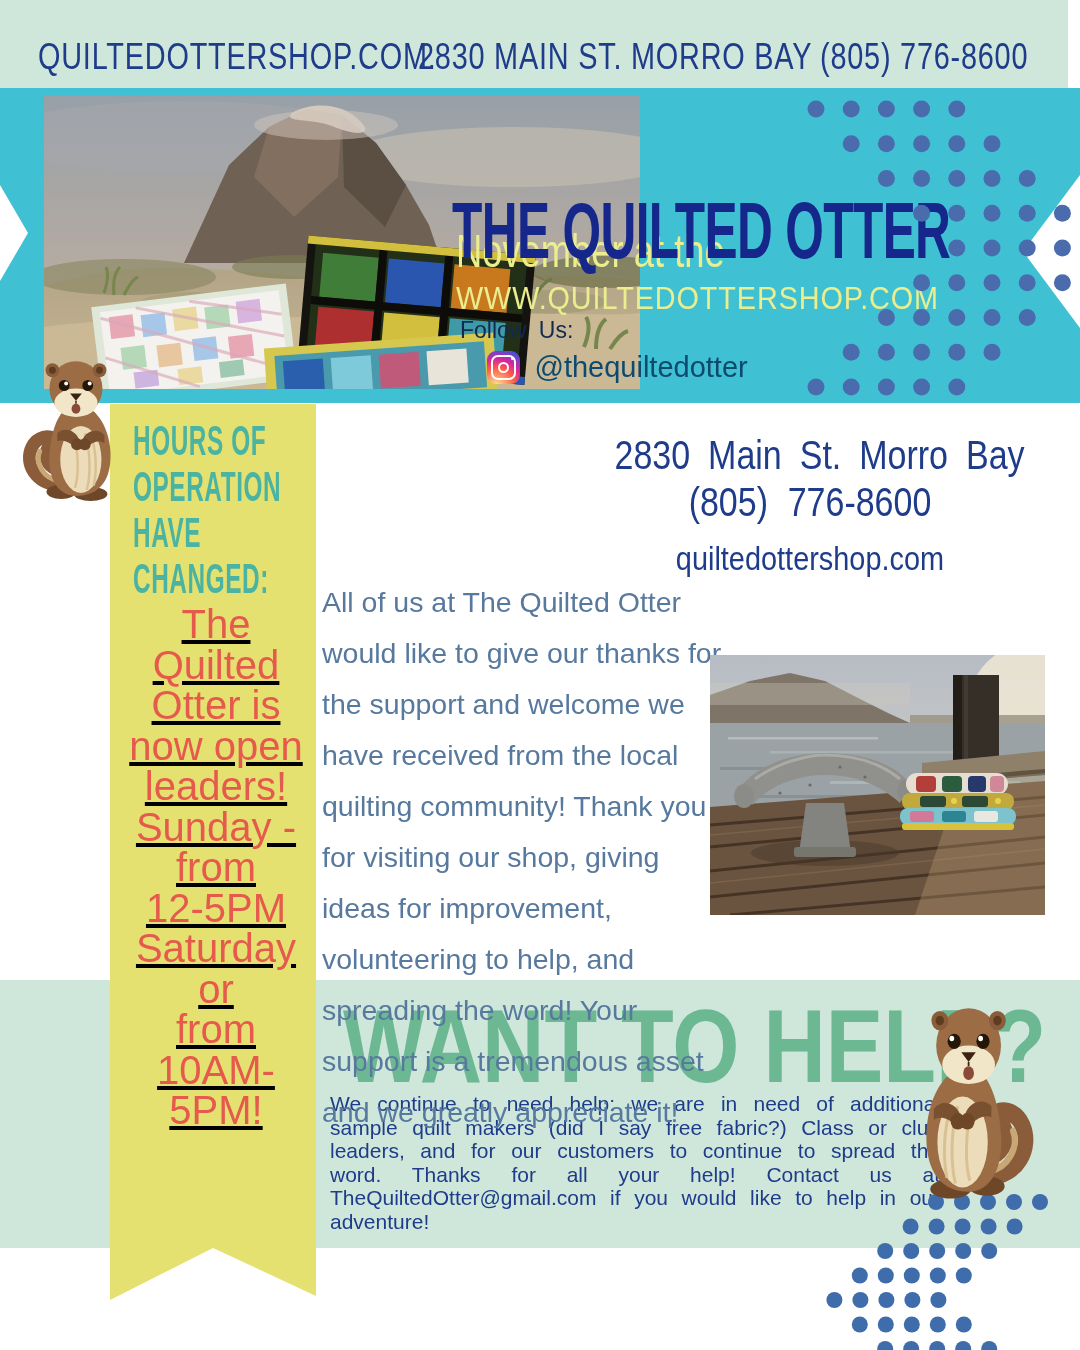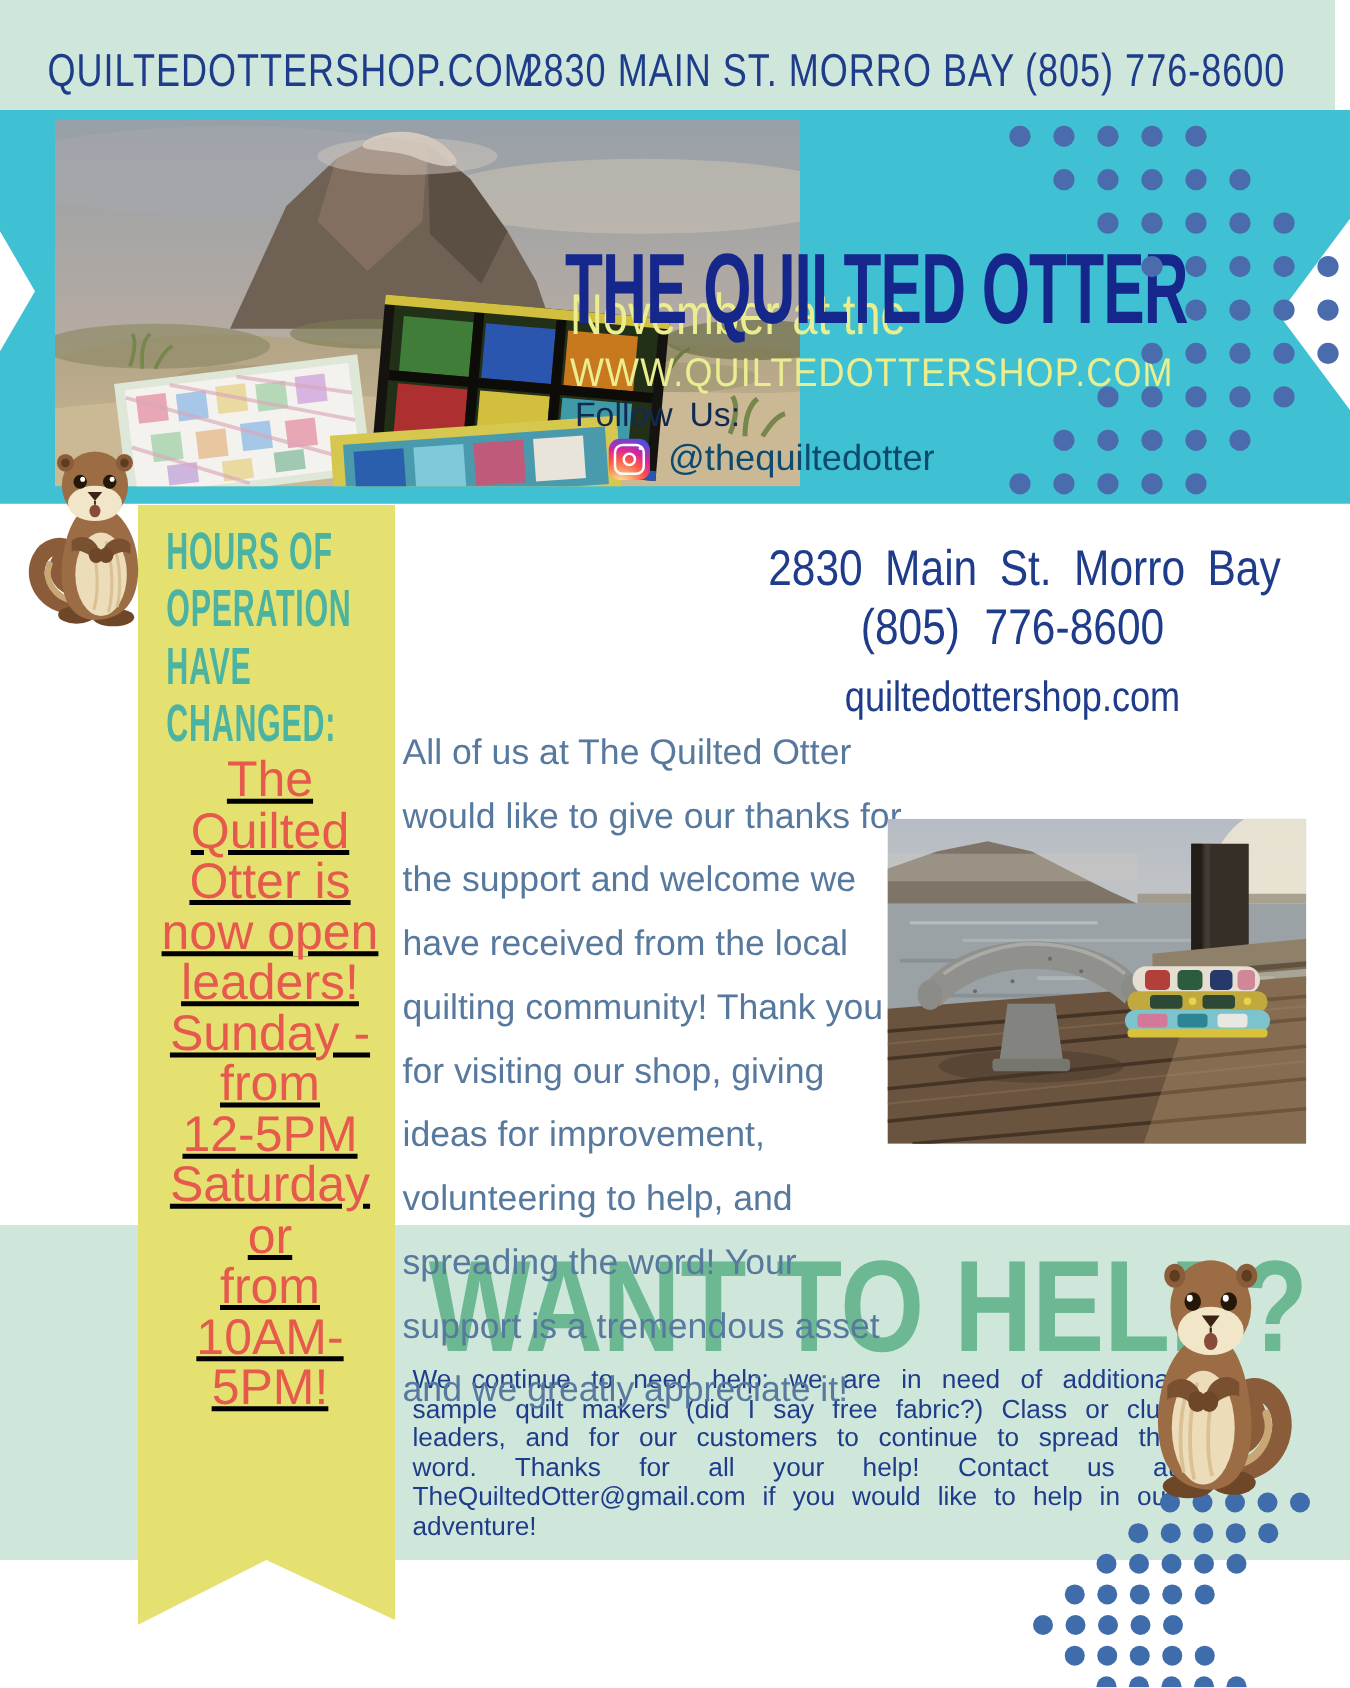--- a/index.html
+++ b/index.html
@@ -21,21 +21,21 @@
   .chev-left{position:absolute;left:0;top:97px;width:28px;height:96px;background:#ffffff;
              clip-path:polygon(0 0,100% 50%,0 100%);}
   .chev-right{position:absolute;right:0;top:87px;width:57px;height:153px;background:#ffffff;
               clip-path:polygon(100% 0,0 50%,100% 100%);}
   .kicker{position:absolute;left:456px;top:136px;font-size:46px;font-weight:400;color:#eaee8e;
           white-space:nowrap;transform:scaleX(.79);transform-origin:0 0;}
   .h-title{position:absolute;left:452px;top:103px;font-size:80px;font-weight:700;color:#15278b;
            white-space:nowrap;letter-spacing:-1px;transform:scaleX(.62);transform-origin:0 0;line-height:1;}
   .h-url{position:absolute;left:456px;top:192px;font-size:32px;font-weight:400;color:#eaee8e;
          white-space:nowrap;letter-spacing:1px;transform:scaleX(.9);transform-origin:0 0;}
-  .follow{position:absolute;left:460px;top:229px;font-size:27px;color:#122a52;word-spacing:6px;}
+  .follow{position:absolute;left:460px;top:229px;font-size:23px;color:#122a52;word-spacing:6px;}
   .igrow{position:absolute;left:487px;top:263px;height:34px;}
   .ig{position:relative;display:inline-block;width:33px;height:33px;border-radius:9px;vertical-align:middle;
       background:radial-gradient(circle at 28% 110%, #fdf497 0%, #fd5949 45%, #d6249f 65%, #285AEB 95%);}
   .ig .frame{position:absolute;left:4px;top:4px;right:4px;bottom:4px;border:2.5px solid #fff;border-radius:7px;}
   .ig .lens{position:absolute;left:10.5px;top:10.5px;width:7px;height:7px;border:2.5px solid #fff;border-radius:50%;}
   .ig .dot{position:absolute;right:6px;top:6px;width:3px;height:3px;background:#fff;border-radius:50%;}
   .handle{display:inline-block;margin-left:10px;font-size:29px;color:#0c4a6e;vertical-align:middle;}
   .dots-overlay{position:absolute;left:0;top:0;width:1080px;height:1350px;pointer-events:none;z-index:6;}
   
   .ribbon{position:absolute;left:110px;top:404px;width:206px;height:896px;background:#e5e170;z-index:5;

